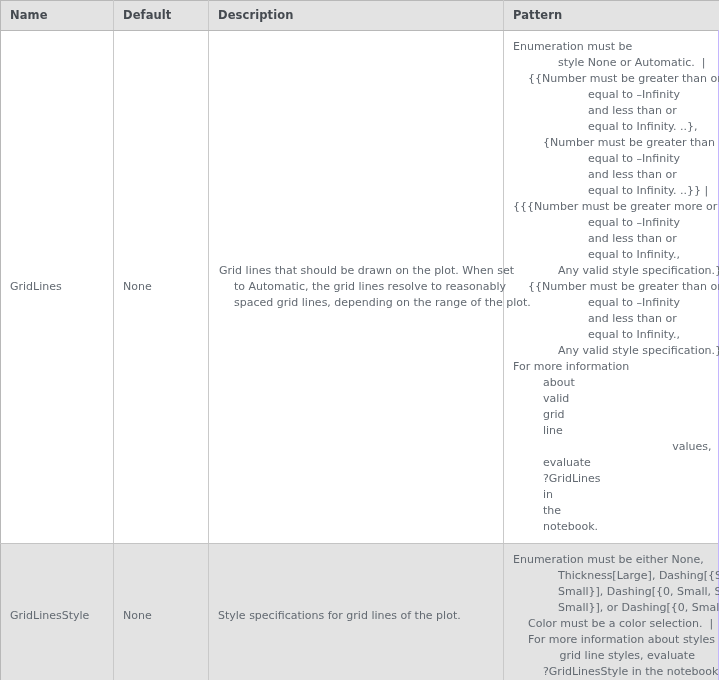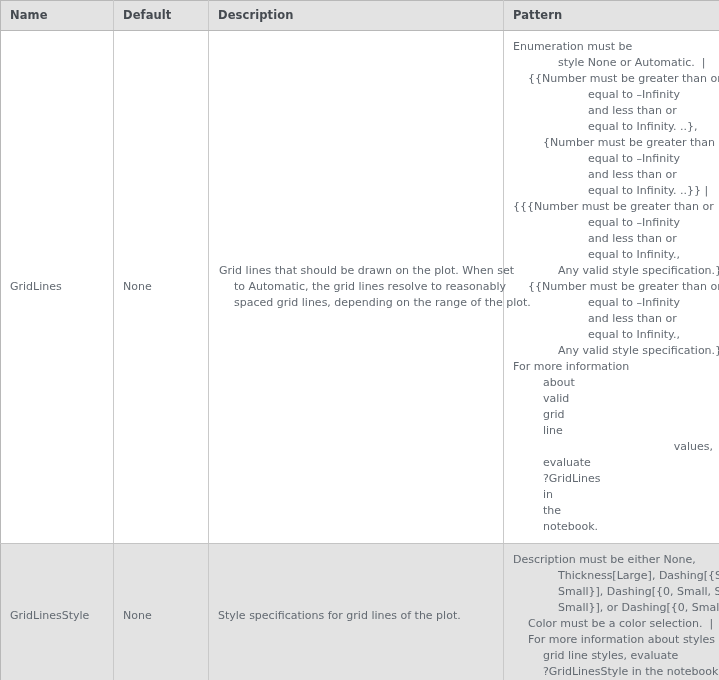--- a/index.html
+++ b/index.html
@@ -50,21 +50,21 @@
     border-left: 1px solid #c9c9c9;
     border-right: 1px solid #c9c9c9;
     border-bottom: 1px solid #c4c4c4;
     vertical-align: top;
     font-size: 11px;
     line-height: 16px;
     color: #636a72;
     padding: 0;
   }
   tbody td:first-child { border-left: 1px solid #b8b8b8; }
-  tbody td:last-child  { border-right: 1px solid #c4b5fd; }
+  tbody td:last-child  { border-right: 4px solid #c4b5fd; }
 
   tbody tr.row-alt td { background: #e3e3e3; }
   tbody tr.row-plain td { background: #ffffff; }
 
   .cell-pad { padding: 8px 9px 9px 9px; }
 
   
   .desc-block { padding: 8px 10px 8px 10px; }
   .desc-line { white-space: pre; }
 
@@ -118,21 +118,21 @@
             <div class="desc-line" style="padding-left: 0px;">Enumeration must be</div>
             <div class="desc-line" style="padding-left: 45px;">style None or Automatic.  |</div>
             <div class="desc-line" style="padding-left: 15px;">{{Number must be greater than or</div>
             <div class="desc-line" style="padding-left: 75px;">equal to –Infinity</div>
             <div class="desc-line" style="padding-left: 75px;">and less than or</div>
             <div class="desc-line" style="padding-left: 75px;">equal to Infinity. ..},</div>
             <div class="desc-line" style="padding-left: 30px;">{Number must be greater than or</div>
             <div class="desc-line" style="padding-left: 75px;">equal to –Infinity</div>
             <div class="desc-line" style="padding-left: 75px;">and less than or</div>
             <div class="desc-line" style="padding-left: 75px;">equal to Infinity. ..}} |</div>
-            <div class="desc-line" style="padding-left: 0px;">{{{Number must be greater than or</div>
+            <div class="desc-line" style="padding-left: 0px;">{{{Number must be greater more or</div>
             <div class="desc-line" style="padding-left: 75px;">equal to –Infinity</div>
             <div class="desc-line" style="padding-left: 75px;">and less than or</div>
             <div class="desc-line" style="padding-left: 75px;">equal to Infinity.,</div>
             <div class="desc-line" style="padding-left: 45px;">Any valid style specification.} ..},</div>
             <div class="desc-line" style="padding-left: 15px;">{{Number must be greater than or</div>
             <div class="desc-line" style="padding-left: 75px;">equal to –Infinity</div>
             <div class="desc-line" style="padding-left: 75px;">and less than or</div>
             <div class="desc-line" style="padding-left: 75px;">equal to Infinity.,</div>
             <div class="desc-line" style="padding-left: 45px;">Any valid style specification.} ..}} |</div>
             <div class="desc-line" style="padding-left: 0px;">For more information</div>
@@ -156,25 +156,25 @@
       <td class="r2-default">
         <div class="r2-pad"><span>None</span></div>
       </td>
       <td class="r2-desc">
         <div class="r2-pad">
             <div class="desc-line" style="padding-left: 0px;">Style specifications for grid lines of the plot.</div>
           </div>
       </td>
       <td class="r2-pattern">
         <div class="pat-block">
-            <div class="desc-line" style="padding-left: 0px;">Description must be either None,</div>
+            <div class="desc-line" style="padding-left: 0px;">Enumeration must be either None,</div>
             <div class="desc-line" style="padding-left: 45px;">Thickness[Large], Dashing[{Small,</div>
             <div class="desc-line" style="padding-left: 45px;">Small}], Dashing[{0, Small, Small,</div>
             <div class="desc-line" style="padding-left: 45px;">Small}], or Dashing[{0, Small}].  |</div>
             <div class="desc-line" style="padding-left: 15px;">Color must be a color selection.  |</div>
             <div class="desc-line" style="padding-left: 15px;">For more information about styles</div>
-            <div class="desc-line" style="padding-left: 30px;">grid line styles, evaluate</div>
+            <div class="desc-line" style="padding-left: 30px; text-align: center;">grid line styles, evaluate</div>
             <div class="desc-line" style="padding-left: 30px;">?GridLinesStyle in the notebook.</div>
           </div>
       </td>
     </tr>
   </tbody>
 </table>
 
 </body></html>

